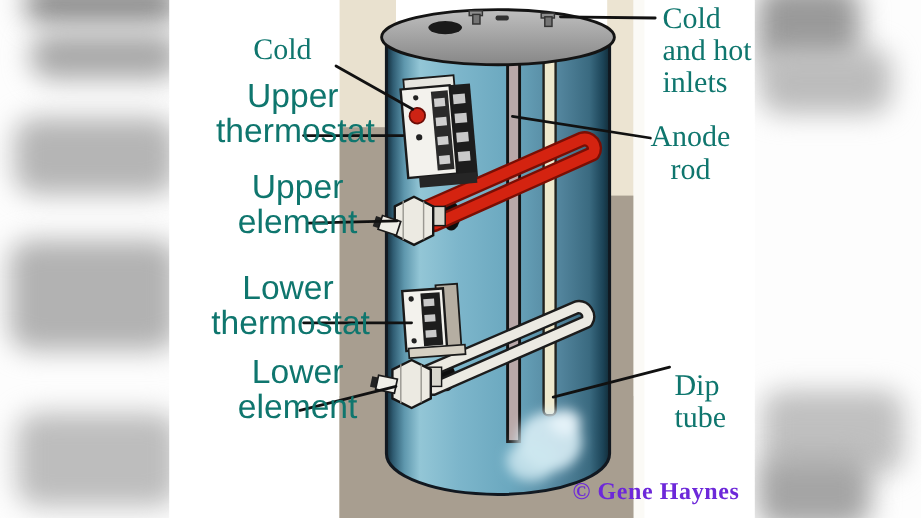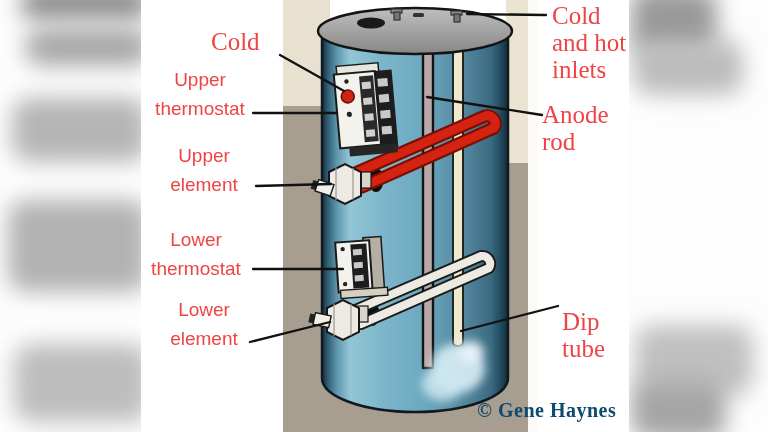--- a/index.html
+++ b/index.html
@@ -6,33 +6,33 @@
   #stage{position:relative;width:768px;height:432px;overflow:hidden;background:#ffffff;
          font-family:"Liberation Sans",sans-serif;}
   
   .blur-bar{position:absolute;top:0;height:432px;overflow:hidden;background:#fdfdfd;}
   #blur-left{left:0;width:141px;}
   #blur-right{left:629px;width:139px;}
   .blob{position:absolute;filter:blur(11px);border-radius:18px;}
   
   #scene{position:absolute;left:140px;top:0;width:490px;height:432px;}
   
-  .lbl{position:absolute;color:#ef4444;white-space:pre-line;}
-  .sans{font-family:"Liberation Sans",sans-serif;font-size:19px;line-height:29px;text-align:center;}
+  .lbl{position:absolute;color:#0f766e;white-space:pre-line;}
+  .sans{font-family:"Liberation Sans",sans-serif;font-size:28px;line-height:29px;text-align:center;margin-left:44px;}
   .serif{font-family:"Liberation Serif",serif;font-size:25px;line-height:27px;text-align:left;}
   #lbl-reset{left:211px;top:28px;}
   #lbl-upper-thermostat{left:136px;top:65px;width:128px;}
   #lbl-upper-element{left:148px;top:141px;width:112px;}
   #lbl-lower-thermostat{left:132px;top:225px;width:128px;}
   #lbl-lower-element{left:148px;top:295px;width:112px;}
   #lbl-cold-hot{left:552px;top:2px;}
-  #lbl-anode{left:542px;top:101px;}
+  #lbl-anode{left:542px;top:101px;text-align:center;}
   #lbl-dip{left:562px;top:308px;}
   #lbl-credit{left:477px;top:399px;font-family:"Liberation Serif",serif;
-              font-weight:bold;font-size:20px;color:#0c4a6e;letter-spacing:.5px;}
+              font-weight:bold;font-size:20px;color:#6d28d9;letter-spacing:.5px;}
 </style>
 </head>
 <body>
 
 <div id="stage">
 
   <div class="blur-bar" id="blur-left">
     <div class="blob" style="left:20px;top:-14px;width:130px;height:34px;background:#8f8f8f;"></div>
     <div class="blob" style="left:25px;top:28px;width:125px;height:38px;background:#a8a8a8;"></div>
     <div class="blob" style="left:12px;top:98px;width:135px;height:64px;background:#b5b5b5;"></div>

